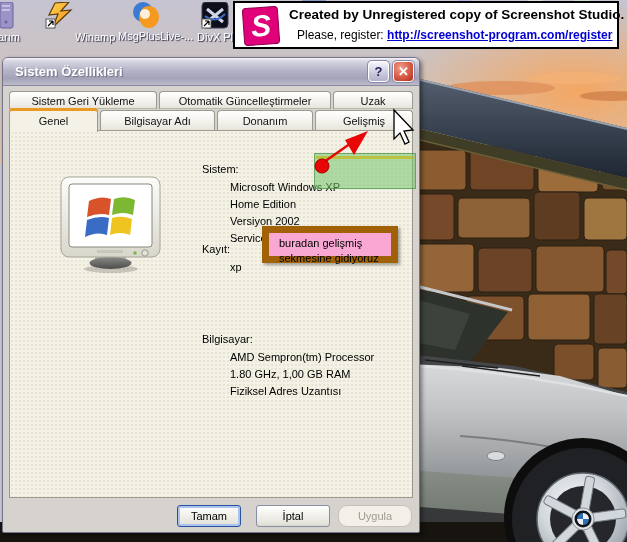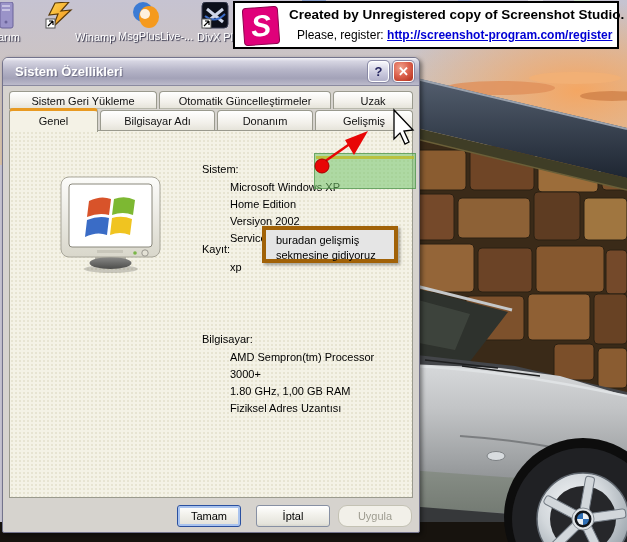--- a/index.html
+++ b/index.html
@@ -77,21 +77,21 @@
   #btn-apply { left:335px; width:74px; color:#9e9c90; background:#f2f0e9; border-color:#c4c2b4;
                cursor:default;border-radius:9px; }
 
   
   #greenhl { position:absolute; left:314px; top:153px; width:102px; height:36px; z-index:8;
              background:rgba(116,196,108,.55); border:1px solid rgba(55,125,55,.55);
              pointer-events:none; }
   #greenhl::before { content:""; position:absolute; left:1px; right:1px; top:2px; height:3px;
              background:rgba(188,188,40,.8); }
   #tooltip { position:absolute; left:262px; top:226px; width:136px; height:37px; z-index:9;
-             background:#e5e5e5; border:4px solid #a16207; box-shadow:2px 2px 3px rgba(0,0,0,.35);
+             background:#f9a8d4; border:7px solid #a16207; box-shadow:2px 2px 3px rgba(0,0,0,.35);
              font-size:11px; color:#000; padding:3px 0 9px 10px; line-height:15px; }
   #overlay-svg { position:absolute; left:0; top:0; z-index:10; pointer-events:none; }
 </style>
 </head>
 <body>
 
 <div id="stage">
 
   <svg id="photo" width="627" height="542">
     <defs>
@@ -295,21 +295,20 @@
 
       <div class="sec" style="top:112px;">
         <div class="sec-label">Kayıt:</div>
         <div class="info-line">xp</div>
         <div class="info-line"></div>
       </div>
 
       <div class="sec" style="top:202px;">
         <div class="sec-label">Bilgisayar:</div>
         <div class="info-line">AMD Sempron(tm) Processor</div>
-        <div class="info-line">3000+</div>
         <div class="info-line">1.80 GHz, 1,00 GB RAM</div>
         <div class="info-line">Fiziksel Adres Uzantısı</div>
       </div>
     </div>
 
     <div class="xpbtn" id="btn-ok">Tamam</div>
     <div class="xpbtn" id="btn-cancel">İptal</div>
     <div class="xpbtn" id="btn-apply">Uygula</div>
   </div>
 

